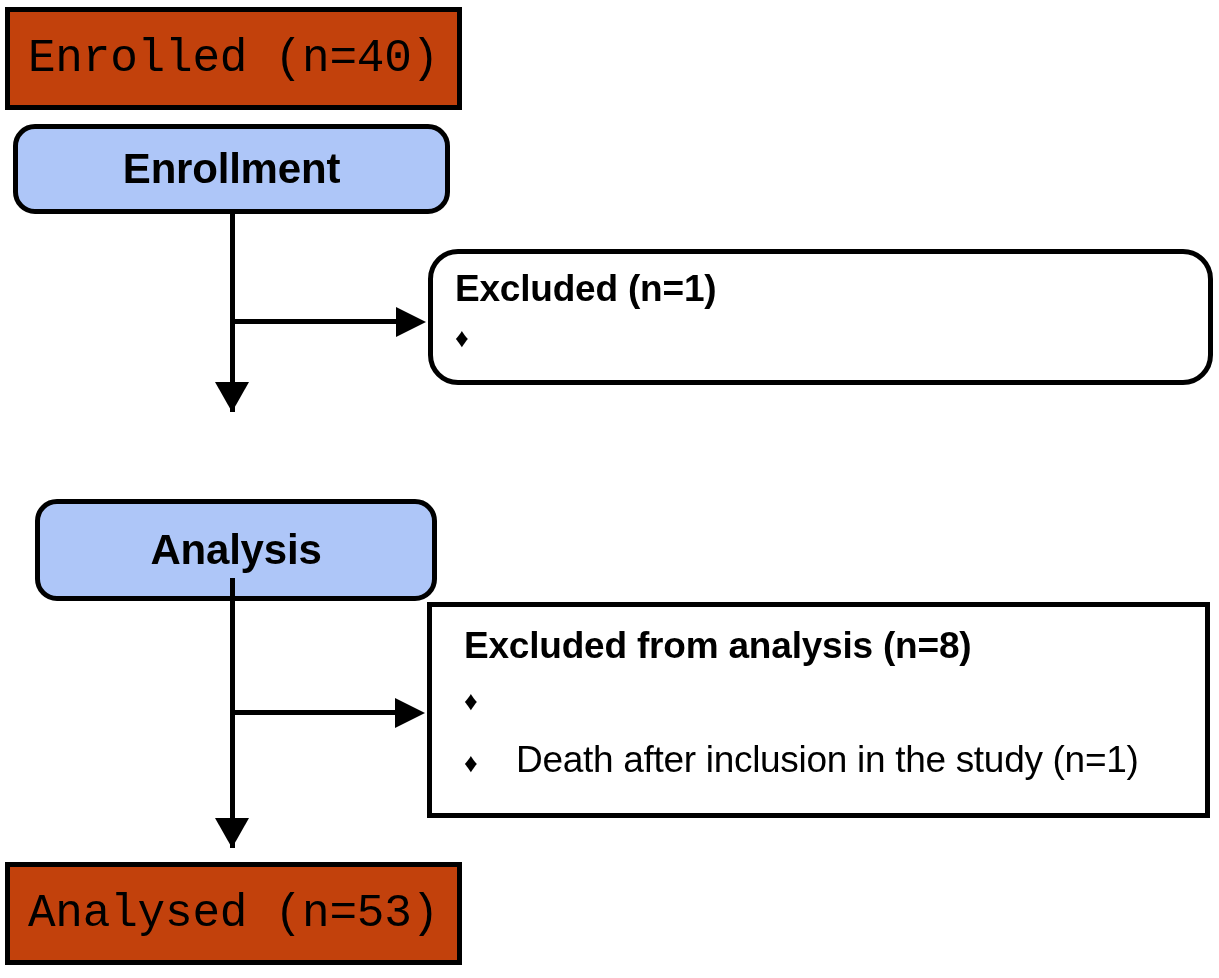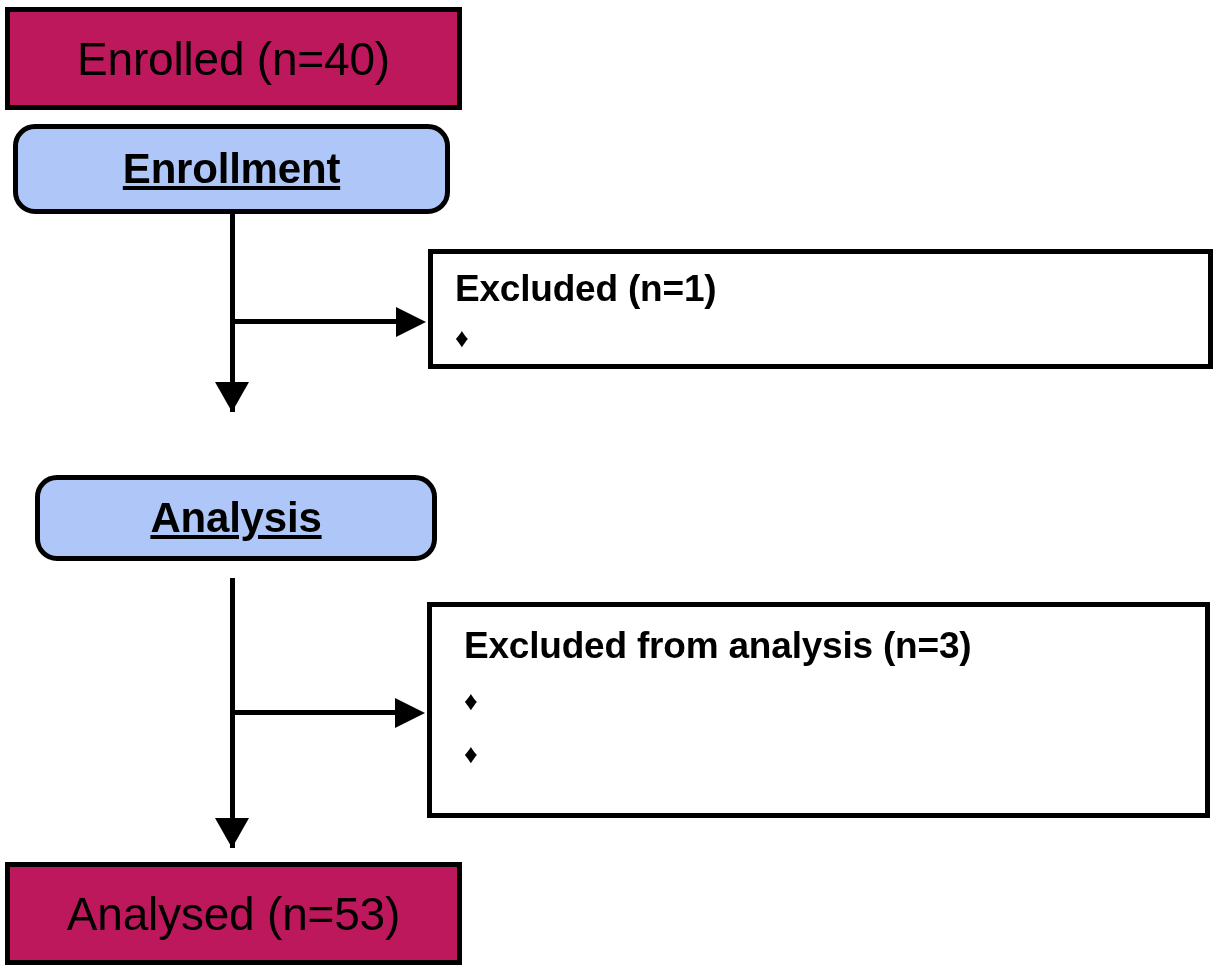--- a/index.html
+++ b/index.html
@@ -22,22 +22,23 @@
   
   .node {
     position: absolute;
     box-sizing: border-box;
     border: 5px solid #000000;
     display: flex;
     align-items: center;
     color: #000000;
   }
   .node.green {
-    background: #be185d;
+    background: #c2410c;
     justify-content: center;
+    font-family: Liberation Mono, monospace;
   }
   .node.blue {
     background: #aec6f8;
     justify-content: center;
     border-radius: 22px;
   }
   .node.plain {
     background: #ffffff;
     justify-content: flex-start;
     align-items: flex-start;
@@ -46,21 +47,20 @@
   .node-label {
     font-size: 46px;
     font-weight: 400;
     line-height: 1;
     letter-spacing: -0.2px;
     white-space: nowrap;
   }
   .node.blue .node-label {
     font-weight: 700;
     font-size: 42px;
-    text-decoration: underline;
   }
 
   
   .excl-body {
     padding: 18px 10px 0 26px;
     width: 100%;
     box-sizing: border-box;
   }
   .excl-title {
     font-size: 37px;
@@ -141,50 +141,51 @@
   <div class="node blue" id="node-enrollment-stage" style="left:13px; top:124px; width:437px; height:90px;">
     <span class="node-label">Enrollment</span>
   </div>
 
   <div class="vline" style="left:230px; top:213px; height:199px;"></div>
   <div class="arrow-down" style="left:215px; top:382px;"></div>
 
   <div class="hline" style="left:230px; top:319px; width:166px;"></div>
   <div class="arrow-right" style="left:396px; top:307px;"></div>
 
-  <div class="node plain" id="excluded-enrollment" style="left:428px; top:249px; width:785px; height:120px;">
+  <div class="node plain" id="excluded-enrollment" style="left:428px; top:249px; width:785px; height:136px;border-radius:30px;">
     <div class="excl-body">
       <div class="excl-title">Excluded (n=1)</div>
       <ul class="excl-list">
         <li class="excl-item">
           <span class="bullet">♦</span>
         </li>
       </ul>
     </div>
   </div>
 
-  <div class="node blue" id="node-analysis-stage" style="left:35px; top:475px; width:402px; height:86px;">
+  <div class="node blue" id="node-analysis-stage" style="left:35px; top:499px; width:402px; height:102px;">
     <span class="node-label">Analysis</span>
   </div>
 
   <div class="vline" style="left:230px; top:578px; height:270px;"></div>
   <div class="arrow-down" style="left:215px; top:818px;"></div>
 
   <div class="hline" style="left:230px; top:710px; width:165px;"></div>
   <div class="arrow-right" style="left:395px; top:698px;"></div>
 
   <div class="node plain" id="excluded-analysis" style="left:427px; top:602px; width:783px; height:216px;">
     <div class="excl-body">
-      <div class="excl-title">Excluded from analysis (n=3)</div>
+      <div class="excl-title">Excluded from analysis (n=8)</div>
       <ul class="excl-list">
         <li class="excl-item">
           <span class="bullet">♦</span>
         </li>
         <li class="excl-item">
           <span class="bullet">♦</span>
+          <span>Death after inclusion in the study (n=1)</span>
         </li>
       </ul>
     </div>
   </div>
 
   <div class="node green" id="node-analysed" style="left:5px; top:862px; width:457px; height:103px;">
     <span class="node-label">Analysed (n=53)</span>
   </div>
 
 </div>

